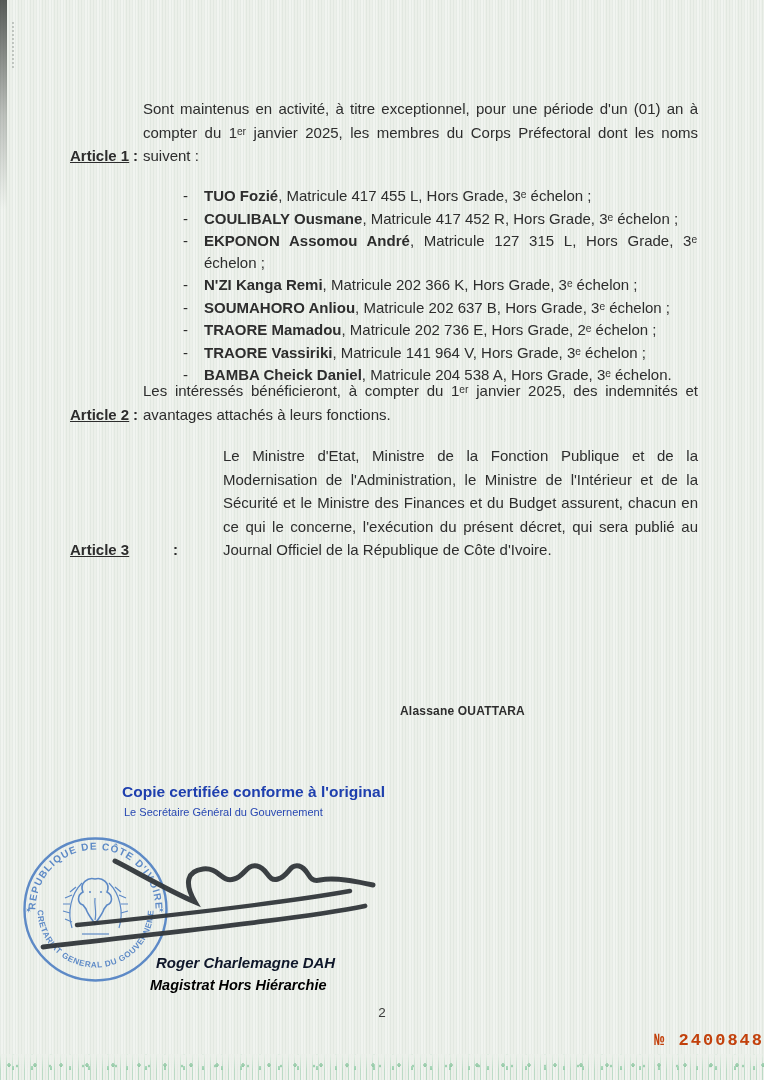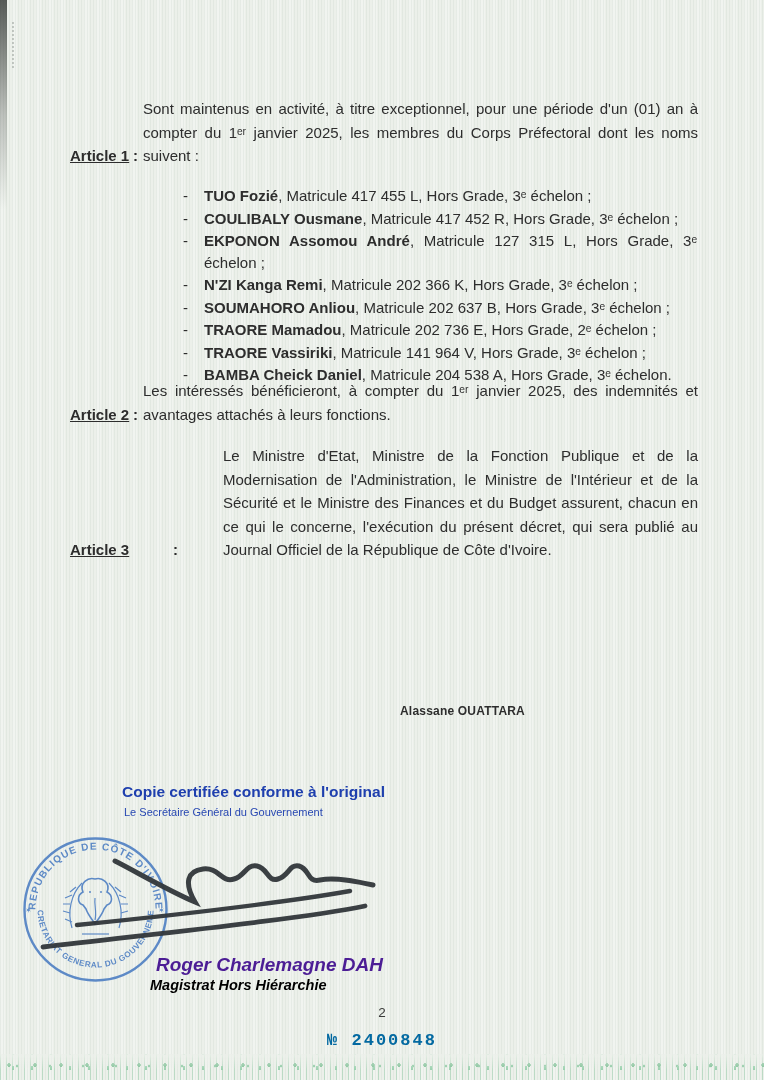--- a/index.html
+++ b/index.html
@@ -33,30 +33,30 @@
     font-size:15px;line-height:21.5px;}
   .member{display:flex;margin-bottom:1px;}
   .dash{flex:0 0 21px;}
   .mtext{flex:1;text-align:justify;}
   .mtext b{font-weight:bold;}
   
   .date-line{position:absolute;left:405px;top:558px;font-weight:bold;font-size:15.5px;}
   .president-name{position:absolute;left:400px;top:704px;font-weight:bold;font-size:12px;letter-spacing:.2px;}
   .cert-line1{position:absolute;left:122px;top:783px;color:#1e3fae;font-size:15.5px;font-weight:bold;}
   .cert-line2{position:absolute;left:124px;top:806px;color:#2747b2;font-size:11px;}
-  .signatory-name{position:absolute;left:156px;top:954px;color:#4c1d95;font-size:19px;font-weight:bold;font-style:italic;}
+  .signatory-name{position:absolute;left:156px;top:954px;color:#0f172a;font-size:15px;font-weight:bold;font-style:italic;}
   .signatory-title{position:absolute;left:150px;top:977px;color:#000000;font-size:14.5px;font-weight:bold;font-style:italic;}
   
   .stamp{position:absolute;left:20px;top:834px;width:151px;height:151px;opacity:.88;filter:blur(.3px);}
   .signature{position:absolute;left:35px;top:845px;width:345px;height:112px;opacity:.95;}
   
   .page-number{position:absolute;left:0;top:1005px;width:764px;text-align:center;font-size:13.5px;color:#3a3a3a;}
-  .serial-number{position:absolute;left:0;top:1031px;width:764px;text-align:center;
+  .serial-number{position:absolute;left:0;top:1031px;width:764px;text-align:right;
     font-family:"Liberation Mono","DejaVu Sans Mono",monospace;
-    font-size:17px;letter-spacing:2px;color:#0369a1;font-weight:bold;}
+    font-size:17px;letter-spacing:2px;color:#c2410c;font-weight:bold;}
   .security-strip{position:absolute;left:0;bottom:0;width:764px;height:26px;opacity:.85;
     background-image:
       radial-gradient(ellipse 2.6px 3.6px at 9px 8px, #6fba8a 58%, transparent 64%),
       radial-gradient(ellipse 2.2px 3px at 5px 6px, #8fcda6 58%, transparent 64%),
       radial-gradient(ellipse 2px 2.6px at 14px 12px, #7dc296 58%, transparent 64%),
       repeating-linear-gradient(90deg, rgba(126,196,152,.45) 0 1.5px, transparent 1.5px 6px);
     background-size:26px 18px, 19px 15px, 33px 20px, auto;
     background-position:0 3px, 8px 8px, 3px 0, 0 10px;}
   .security-strip::after{content:"";position:absolute;inset:0;
     background:linear-gradient(180deg, rgba(236,240,234,.9), rgba(236,240,234,0) 60%);}

